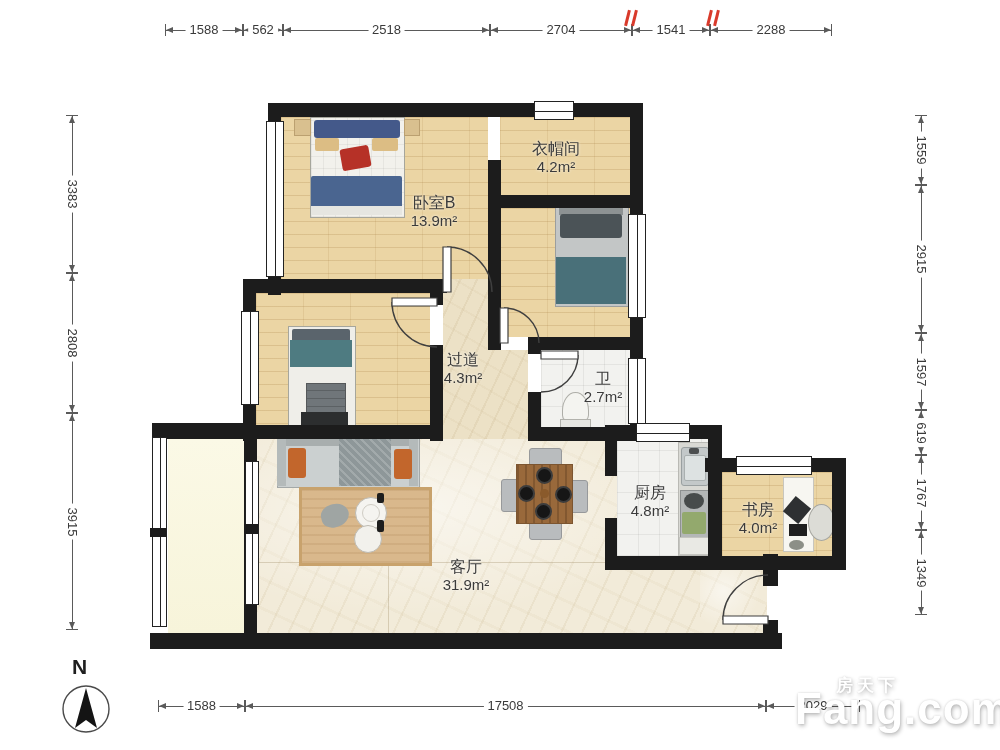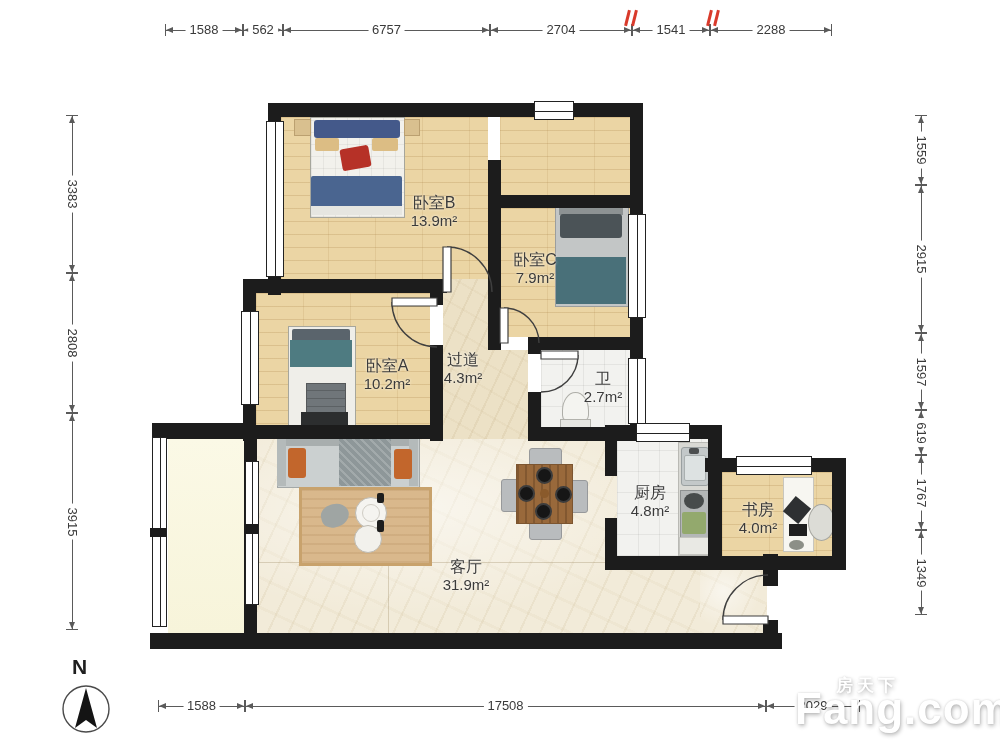--- a/index.html
+++ b/index.html
@@ -202,27 +202,23 @@
     </div>
     <div class="win v" style="left: 245px; top: 461px; width: 12px; height: 142px;">
       <div class="mid"></div>
     </div>
     <div class="winchunk" style="left: 244px; top: 524px; width: 14px; height: 10px;"></div>
     <div class="winchunk" style="left: 150px; top: 528px; width: 16px; height: 9px;"></div>
     <div class="room-label" style="left: 379px; top: 194px;">
       <div class="nm">卧室B</div>
       <div class="ar">13.9m²</div>
     </div>
-    <div class="room-label" style="left: 480px; top: 251px;">
-      <div class="nm">卧室C</div>
-      <div class="ar">7.9m²</div>
-    </div>
-    <div class="room-label" style="left: 332px; top: 357px;">
-      <div class="nm">卧室A</div>
-      <div class="ar">10.2m²</div>
+    <div class="room-label" style="left: 501px; top: 140px;">
+      <div class="nm">衣帽间</div>
+      <div class="ar">4.2m²</div>
     </div>
     <div class="room-label" style="left: 408px; top: 351px;">
       <div class="nm">过道</div>
       <div class="ar">4.3m²</div>
     </div>
     <div class="room-label" style="left: 548px; top: 370px;">
       <div class="nm">卫</div>
       <div class="ar">2.7m²</div>
     </div>
     <div class="room-label" style="left: 411px; top: 558px;">
@@ -252,21 +248,21 @@
       <div class="arr" style="left: 1px; top: 4px; border-top: 3.5px solid transparent; border-bottom: 3.5px solid transparent; border-right: 7px solid rgb(90, 90, 90);"></div>
       <div class="arr" style="left: 32px; top: 4px; border-top: 3.5px solid transparent; border-bottom: 3.5px solid transparent; border-left: 7px solid rgb(90, 90, 90);"></div>
       <div class="dlabel" style="left: 50%; top: 7px; transform: translate(-50%, -52%);">562</div>
     </div>
     <div class="dimwrap" style="left: 283px; top: 23px; width: 207px; height: 14px;">
       <div class="dline" style="left: 0px; top: 7px; width: 207px; height: 1px;"></div>
       <div class="tick" style="left: 0px; top: 1px; width: 1px; height: 12px;"></div>
       <div class="tick" style="left: 206px; top: 1px; width: 1px; height: 12px;"></div>
       <div class="arr" style="left: 1px; top: 4px; border-top: 3.5px solid transparent; border-bottom: 3.5px solid transparent; border-right: 7px solid rgb(90, 90, 90);"></div>
       <div class="arr" style="left: 199px; top: 4px; border-top: 3.5px solid transparent; border-bottom: 3.5px solid transparent; border-left: 7px solid rgb(90, 90, 90);"></div>
-      <div class="dlabel" style="left: 50%; top: 7px; transform: translate(-50%, -52%);">6757</div>
+      <div class="dlabel" style="left: 50%; top: 7px; transform: translate(-50%, -52%);">2518</div>
     </div>
     <div class="dimwrap" style="left: 490px; top: 23px; width: 142px; height: 14px;">
       <div class="dline" style="left: 0px; top: 7px; width: 142px; height: 1px;"></div>
       <div class="tick" style="left: 0px; top: 1px; width: 1px; height: 12px;"></div>
       <div class="tick" style="left: 141px; top: 1px; width: 1px; height: 12px;"></div>
       <div class="arr" style="left: 1px; top: 4px; border-top: 3.5px solid transparent; border-bottom: 3.5px solid transparent; border-right: 7px solid rgb(90, 90, 90);"></div>
       <div class="arr" style="left: 134px; top: 4px; border-top: 3.5px solid transparent; border-bottom: 3.5px solid transparent; border-left: 7px solid rgb(90, 90, 90);"></div>
       <div class="dlabel" style="left: 50%; top: 7px; transform: translate(-50%, -52%);">2704</div>
     </div>
     <div class="dimwrap" style="left: 632px; top: 23px; width: 78px; height: 14px;">

